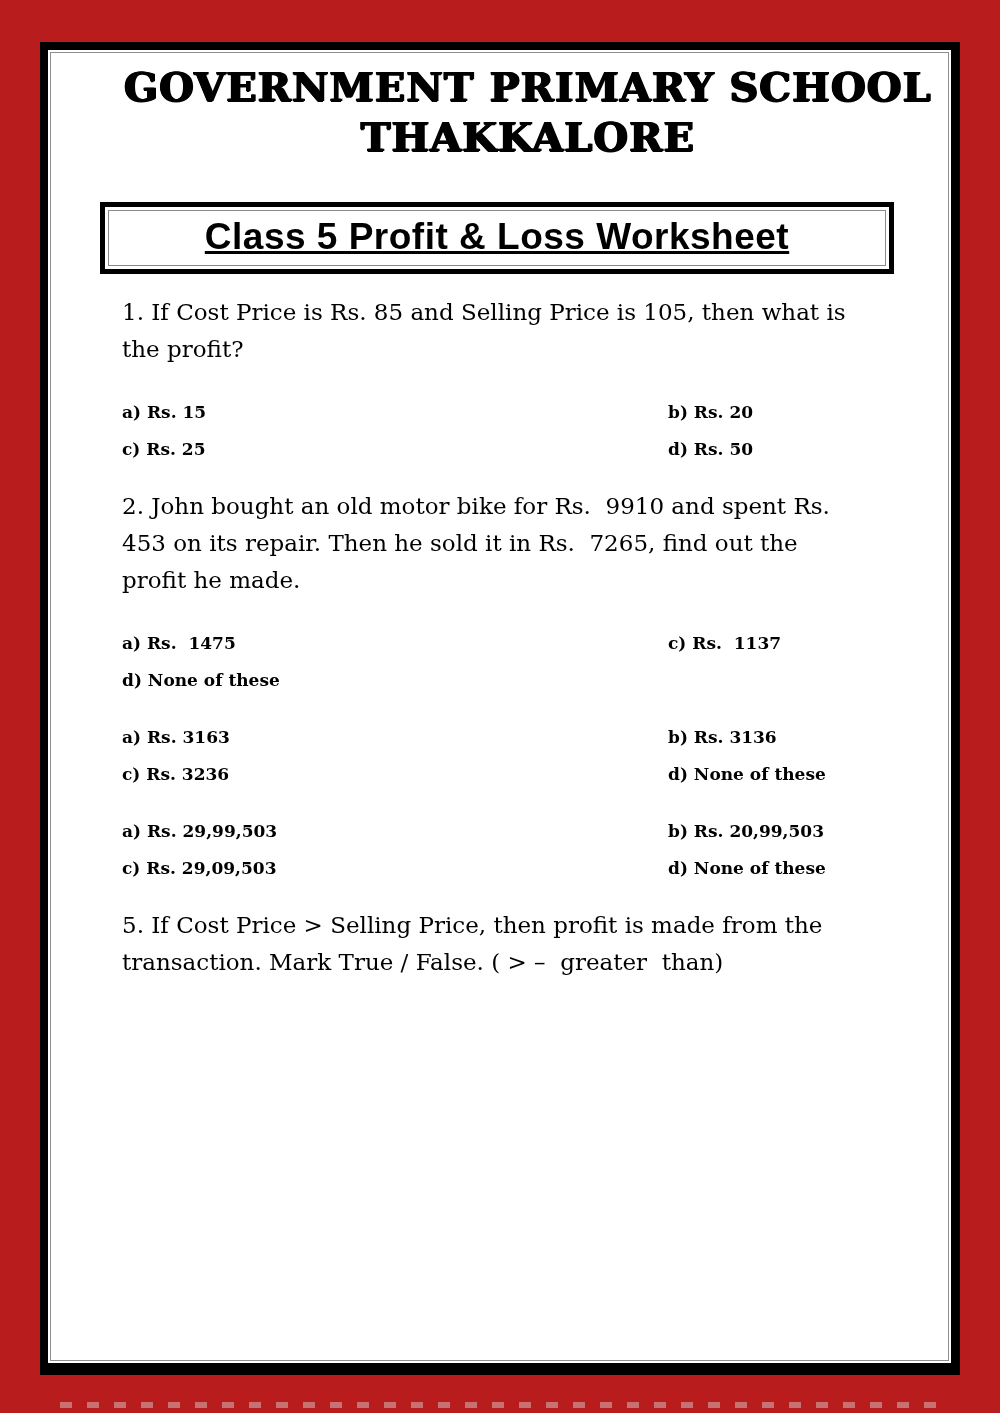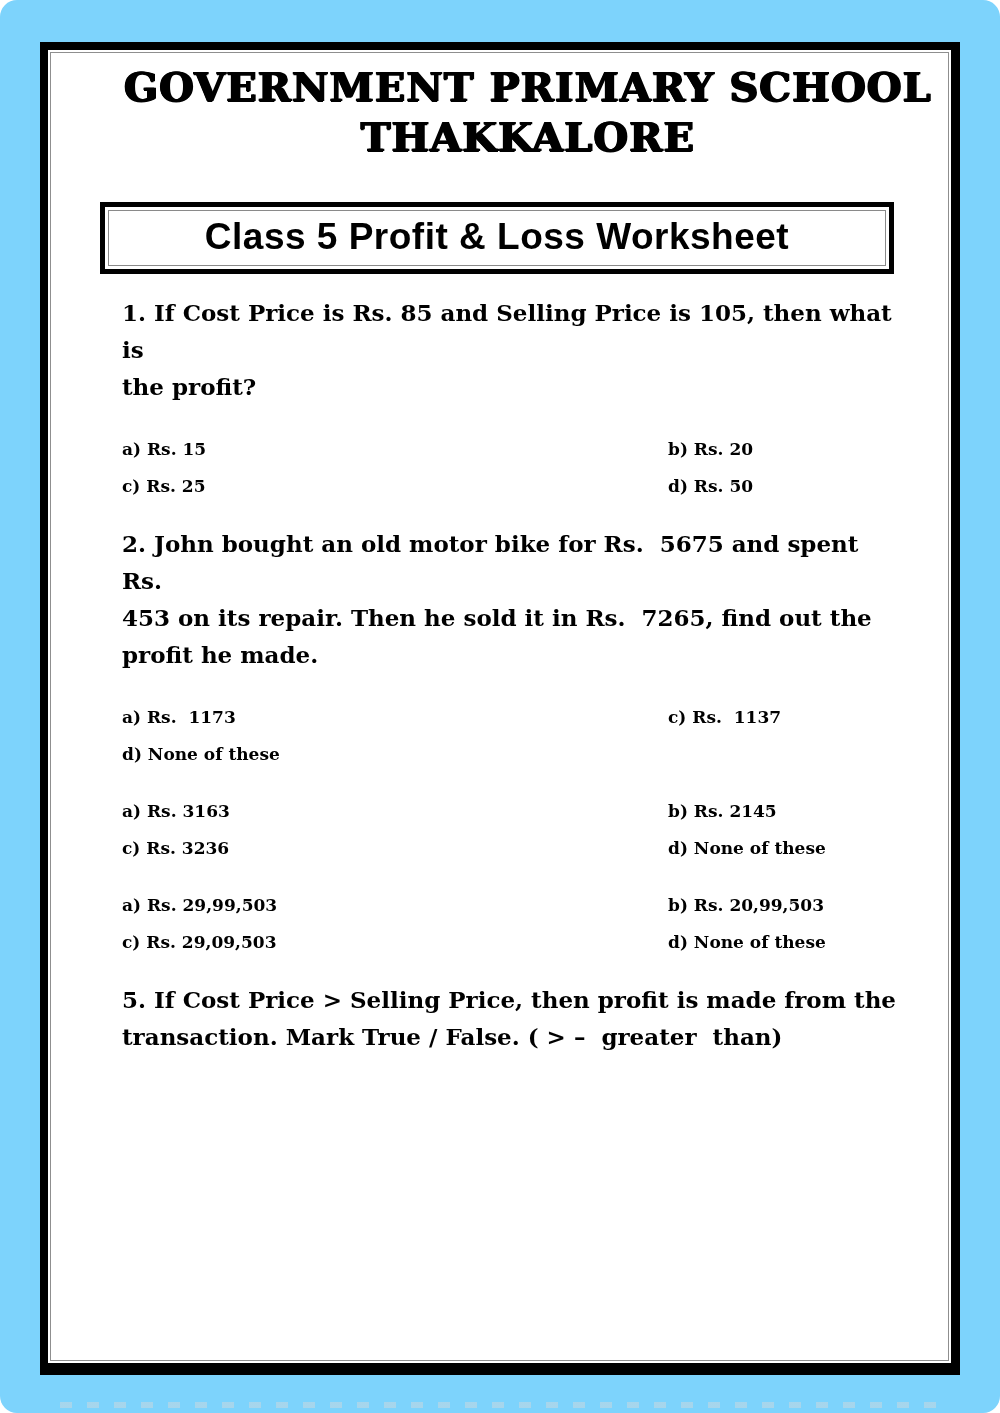--- a/index.html
+++ b/index.html
@@ -4,25 +4,24 @@
 <style>
   html, body {
     margin: 0;
     padding: 0;
     background: #ffffff;
   }
   .screen {
     position: relative;
     width: 1000px;
     height: 1413px;
-    background: #7dd3fc;
+    background: #b91c1c;
     overflow: hidden;
     font-family: "DejaVu Serif", serif;
     color: #000;
-    border-radius: 17px;
   }
   .page {
     box-sizing: border-box;
     position: absolute;
     left: 40px;
     top: 42px;
     width: 920px;
     height: 1333px;
     background: #ffffff;
     border: 8px solid #000000;
@@ -50,27 +49,28 @@
     border: 5px solid #000000;
     box-shadow: inset 0 0 0 3px #ffffff, inset 0 0 0 4px #8a8a8a;
     background: #ffffff;
     text-align: center;
     padding: 10px 0 12px 0;
     font-family: "Liberation Sans", sans-serif;
     font-weight: bold;
     font-size: 37px;
     line-height: 40px;
     letter-spacing: 0.5px;
+    text-decoration: underline;
   }
   .question { margin: 0 0 20px 0; }
   .q-text {
     margin: 0 0 26px 0;
     font-size: 23px;
     line-height: 37px;
-    font-weight: bold;
+    font-weight: normal;
     white-space: pre-wrap;
   }
   .options {
     display: grid;
     grid-template-columns: 546px 1fr;
     grid-auto-rows: 37px;
   }
   .option {
     font-size: 17px;
     line-height: 37px;
@@ -110,34 +110,34 @@
 the profit?</p>
     <div class="options">
             <span class="option">a) Rs. 15</span>
             <span class="option">b) Rs. 20</span>
             <span class="option">c) Rs. 25</span>
             <span class="option">d) Rs. 50</span>
           </div>
   </section>
 
   <section class="question">
-    <p class="q-text">2. John bought an old motor bike for Rs.  5675 and spent Rs.
+    <p class="q-text">2. John bought an old motor bike for Rs.  9910 and spent Rs.
 453 on its repair. Then he sold it in Rs.  7265, find out the
 profit he made.</p>
     <div class="options">
-            <span class="option">a) Rs.  1173</span>
+            <span class="option">a) Rs.  1475</span>
             <span class="option">c) Rs.  1137</span>
             <span class="option">d) None of these</span>
           </div>
   </section>
 
   <section class="question">
     <div class="options">
             <span class="option">a) Rs. 3163</span>
-            <span class="option">b) Rs. 2145</span>
+            <span class="option">b) Rs. 3136</span>
             <span class="option">c) Rs. 3236</span>
             <span class="option">d) None of these</span>
           </div>
   </section>
 
   <section class="question">
     <div class="options">
             <span class="option">a) Rs. 29,99,503</span>
             <span class="option">b) Rs. 20,99,503</span>
             <span class="option">c) Rs. 29,09,503</span>

